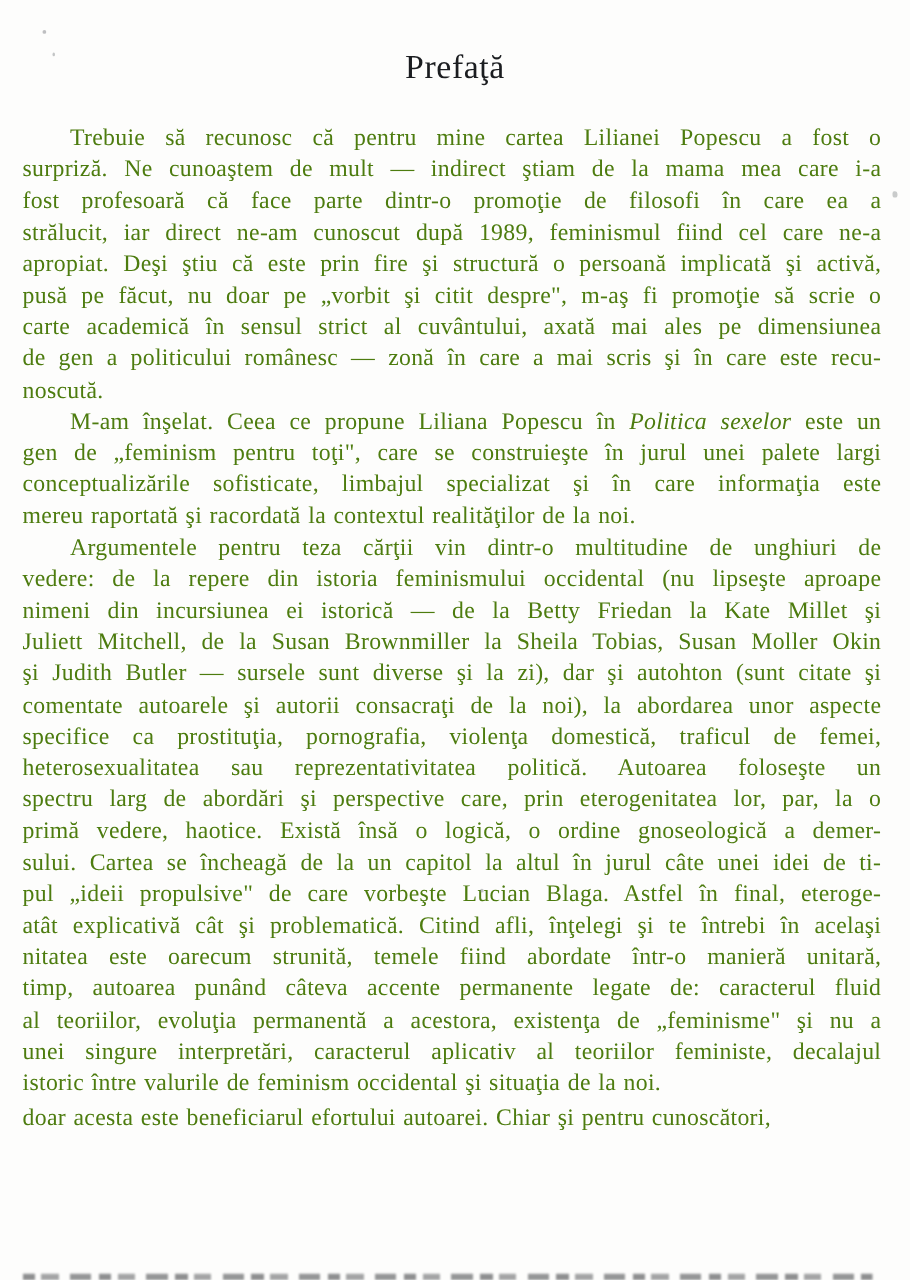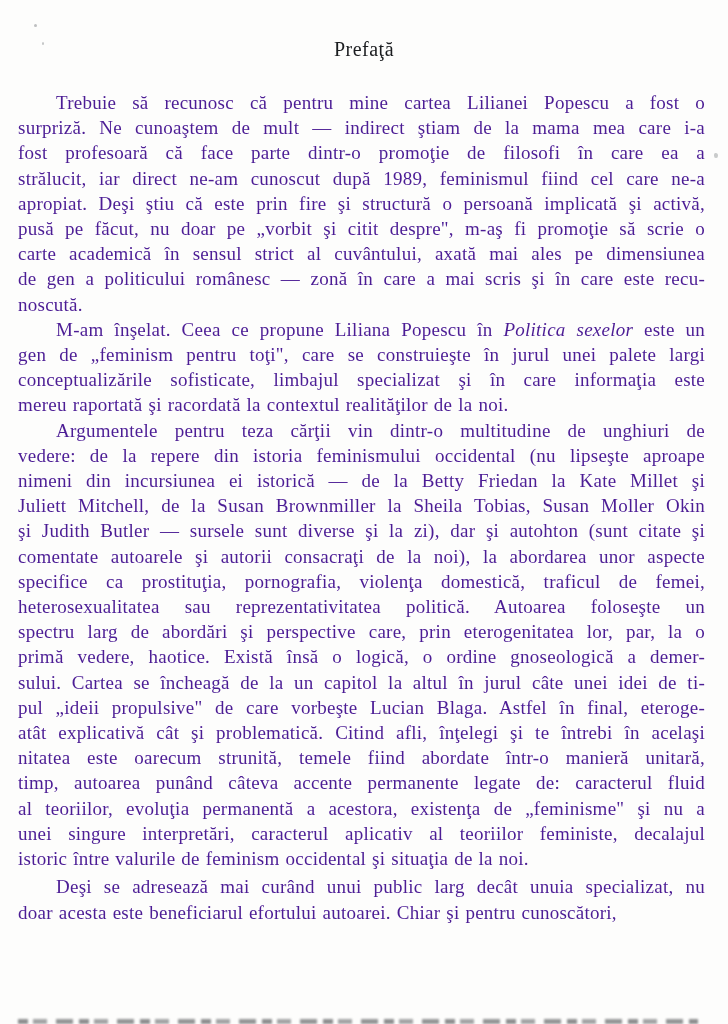--- a/index.html
+++ b/index.html
@@ -12,40 +12,40 @@
     width: 728px;
     height: 1024px;
     background: #fdfdfc;
     overflow: hidden;
     font-family: "Liberation Serif", "DejaVu Serif", serif;
     color: #212326;
   }
   .title {
     margin-top: 38px;
     text-align: center;
-    font-size: 20px;
+    font-size: 27px;
     font-weight: normal;
     letter-spacing: 0.5px;
     color: #1b1d20;
   }
   .content {
     margin-top: 29px;
     padding-left: 18px;
     padding-right: 23px;
   }
   .para { margin: 0; }
   .para:last-child { margin-top: 3px; }
   .line {
     font-size: 19px;
     line-height: 25.2px;
     letter-spacing: 0.25px;
     word-spacing: 1px;
     text-align: justify;
     text-align-last: justify;
-    color: #4c1d95;
+    color: #4d7c0f;
   }
   .line.pfirst { text-indent: 38px; }
   .line.plast  { text-align-last: left; }
   .speck {
     position: absolute;
     background: #8a8d90;
     border-radius: 50%;
   }
   .speck.s1 { left: 34px;  top: 24px;  width: 3px; height: 3px; opacity: .55; }
   .speck.s2 { left: 42px;  top: 42px;  width: 2px; height: 3px; opacity: .5;  }
@@ -113,19 +113,18 @@
         <div class="line">sului. Cartea se încheagă de la un capitol la altul în jurul câte unei idei de ti-</div>
         <div class="line">pul „ideii propulsive" de care vorbeşte Lucian Blaga. Astfel în final, eteroge-</div>
         <div class="line">atât explicativă cât şi problematică. Citind afli, înţelegi şi te întrebi în acelaşi</div>
         <div class="line">nitatea este oarecum strunită, temele fiind abordate într-o manieră unitară,</div>
         <div class="line">timp, autoarea punând câteva accente permanente legate de: caracterul fluid</div>
         <div class="line">al teoriilor, evoluţia permanentă a acestora, existenţa de „feminisme" şi nu a</div>
         <div class="line">unei singure interpretări, caracterul aplicativ al teoriilor feministe, decalajul</div>
         <div class="line plast">istoric între valurile de feminism occidental şi situaţia de la noi.</div>
       </div>
       <div class="para">
-        <div class="line pfirst">Deşi se adresează mai curând unui public larg decât unuia specializat, nu</div>
         <div class="line plast">doar acesta este beneficiarul efortului autoarei. Chiar şi pentru cunoscători,</div>
       </div>
     </div>
 
   <div class="cutoff"></div>
 </div>
 
 </body></html>

